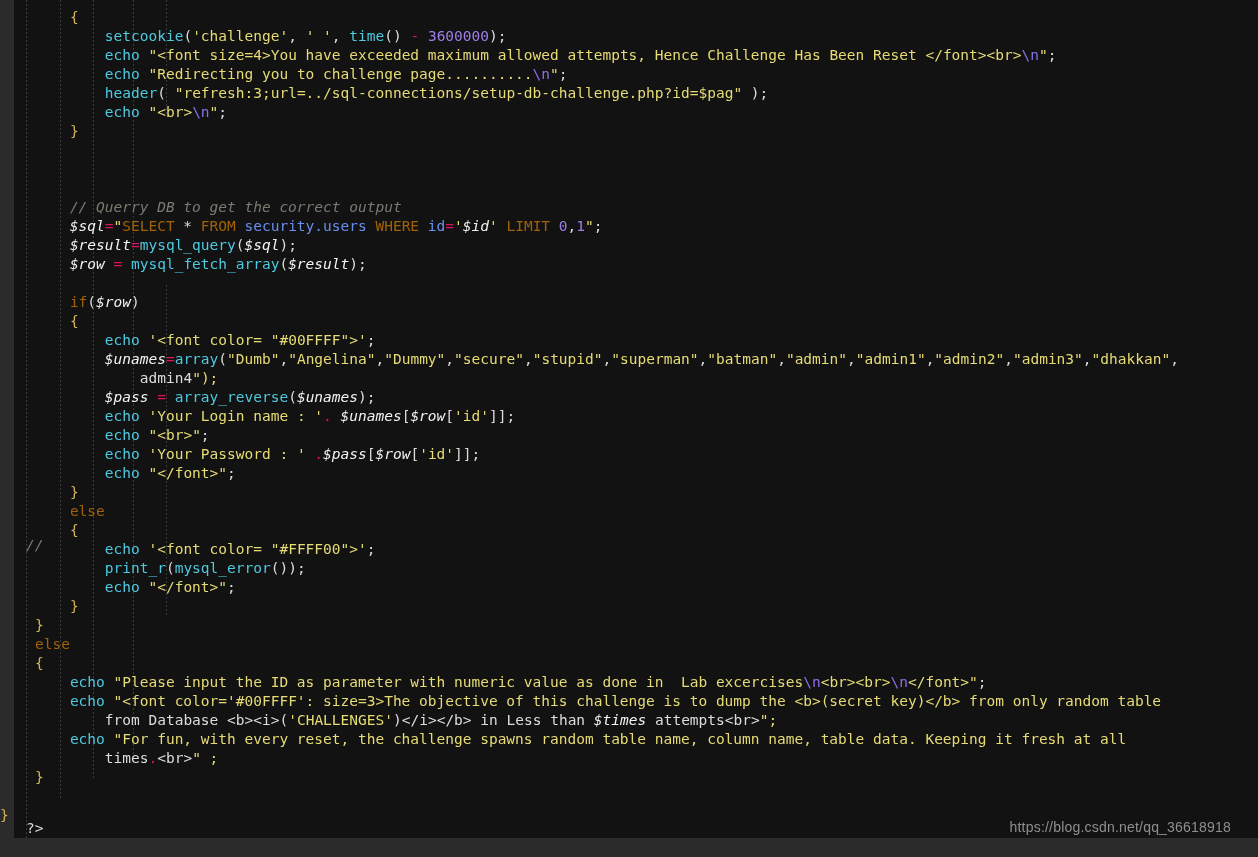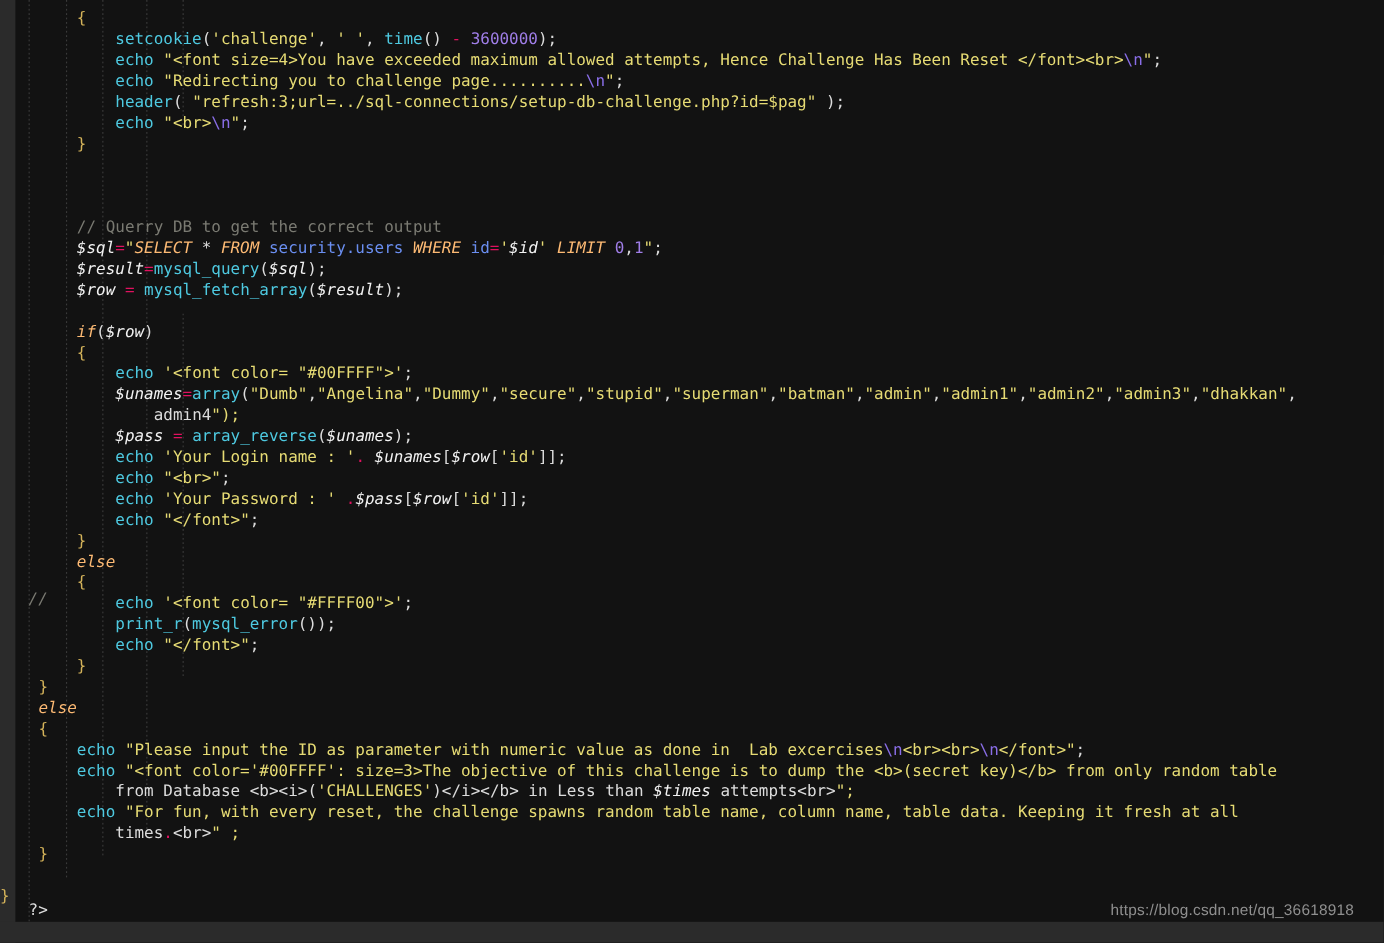--- a/index.html
+++ b/index.html
@@ -59,27 +59,27 @@
     letter-spacing: 0px;
     white-space: pre;
     color: #e8e8e8;
   }
   .ln {
     height: 19px;
     white-space: pre;
   }
 
   
-  .k      { color: #fdba74; font-style: italic; }            
+  .k      { color: #a16207; }            
   .fn     { color: #4ec9e0; text-align: center; }
   .str    { color: #e6db74; }            
   .var    { color: #f2f2f2; font-style: italic; }            
   .num    { color: #a07ee8; text-align: right; }            
   .esc    { color: #8a6ee8; }
-  .cmt    { color: #7a7a72; }
+  .cmt    { color: #7a7a72; font-style: italic; }
   .punc   { color: #dcdcdc; }
   .br     { color: #d4b35a; }            
   .ns     { color: #6a8ef0; }            
   .op     { color: #e0115f; }
 
   
   .side-comment {
     position: absolute;
     color: #7a7a72;
     font-style: italic;

